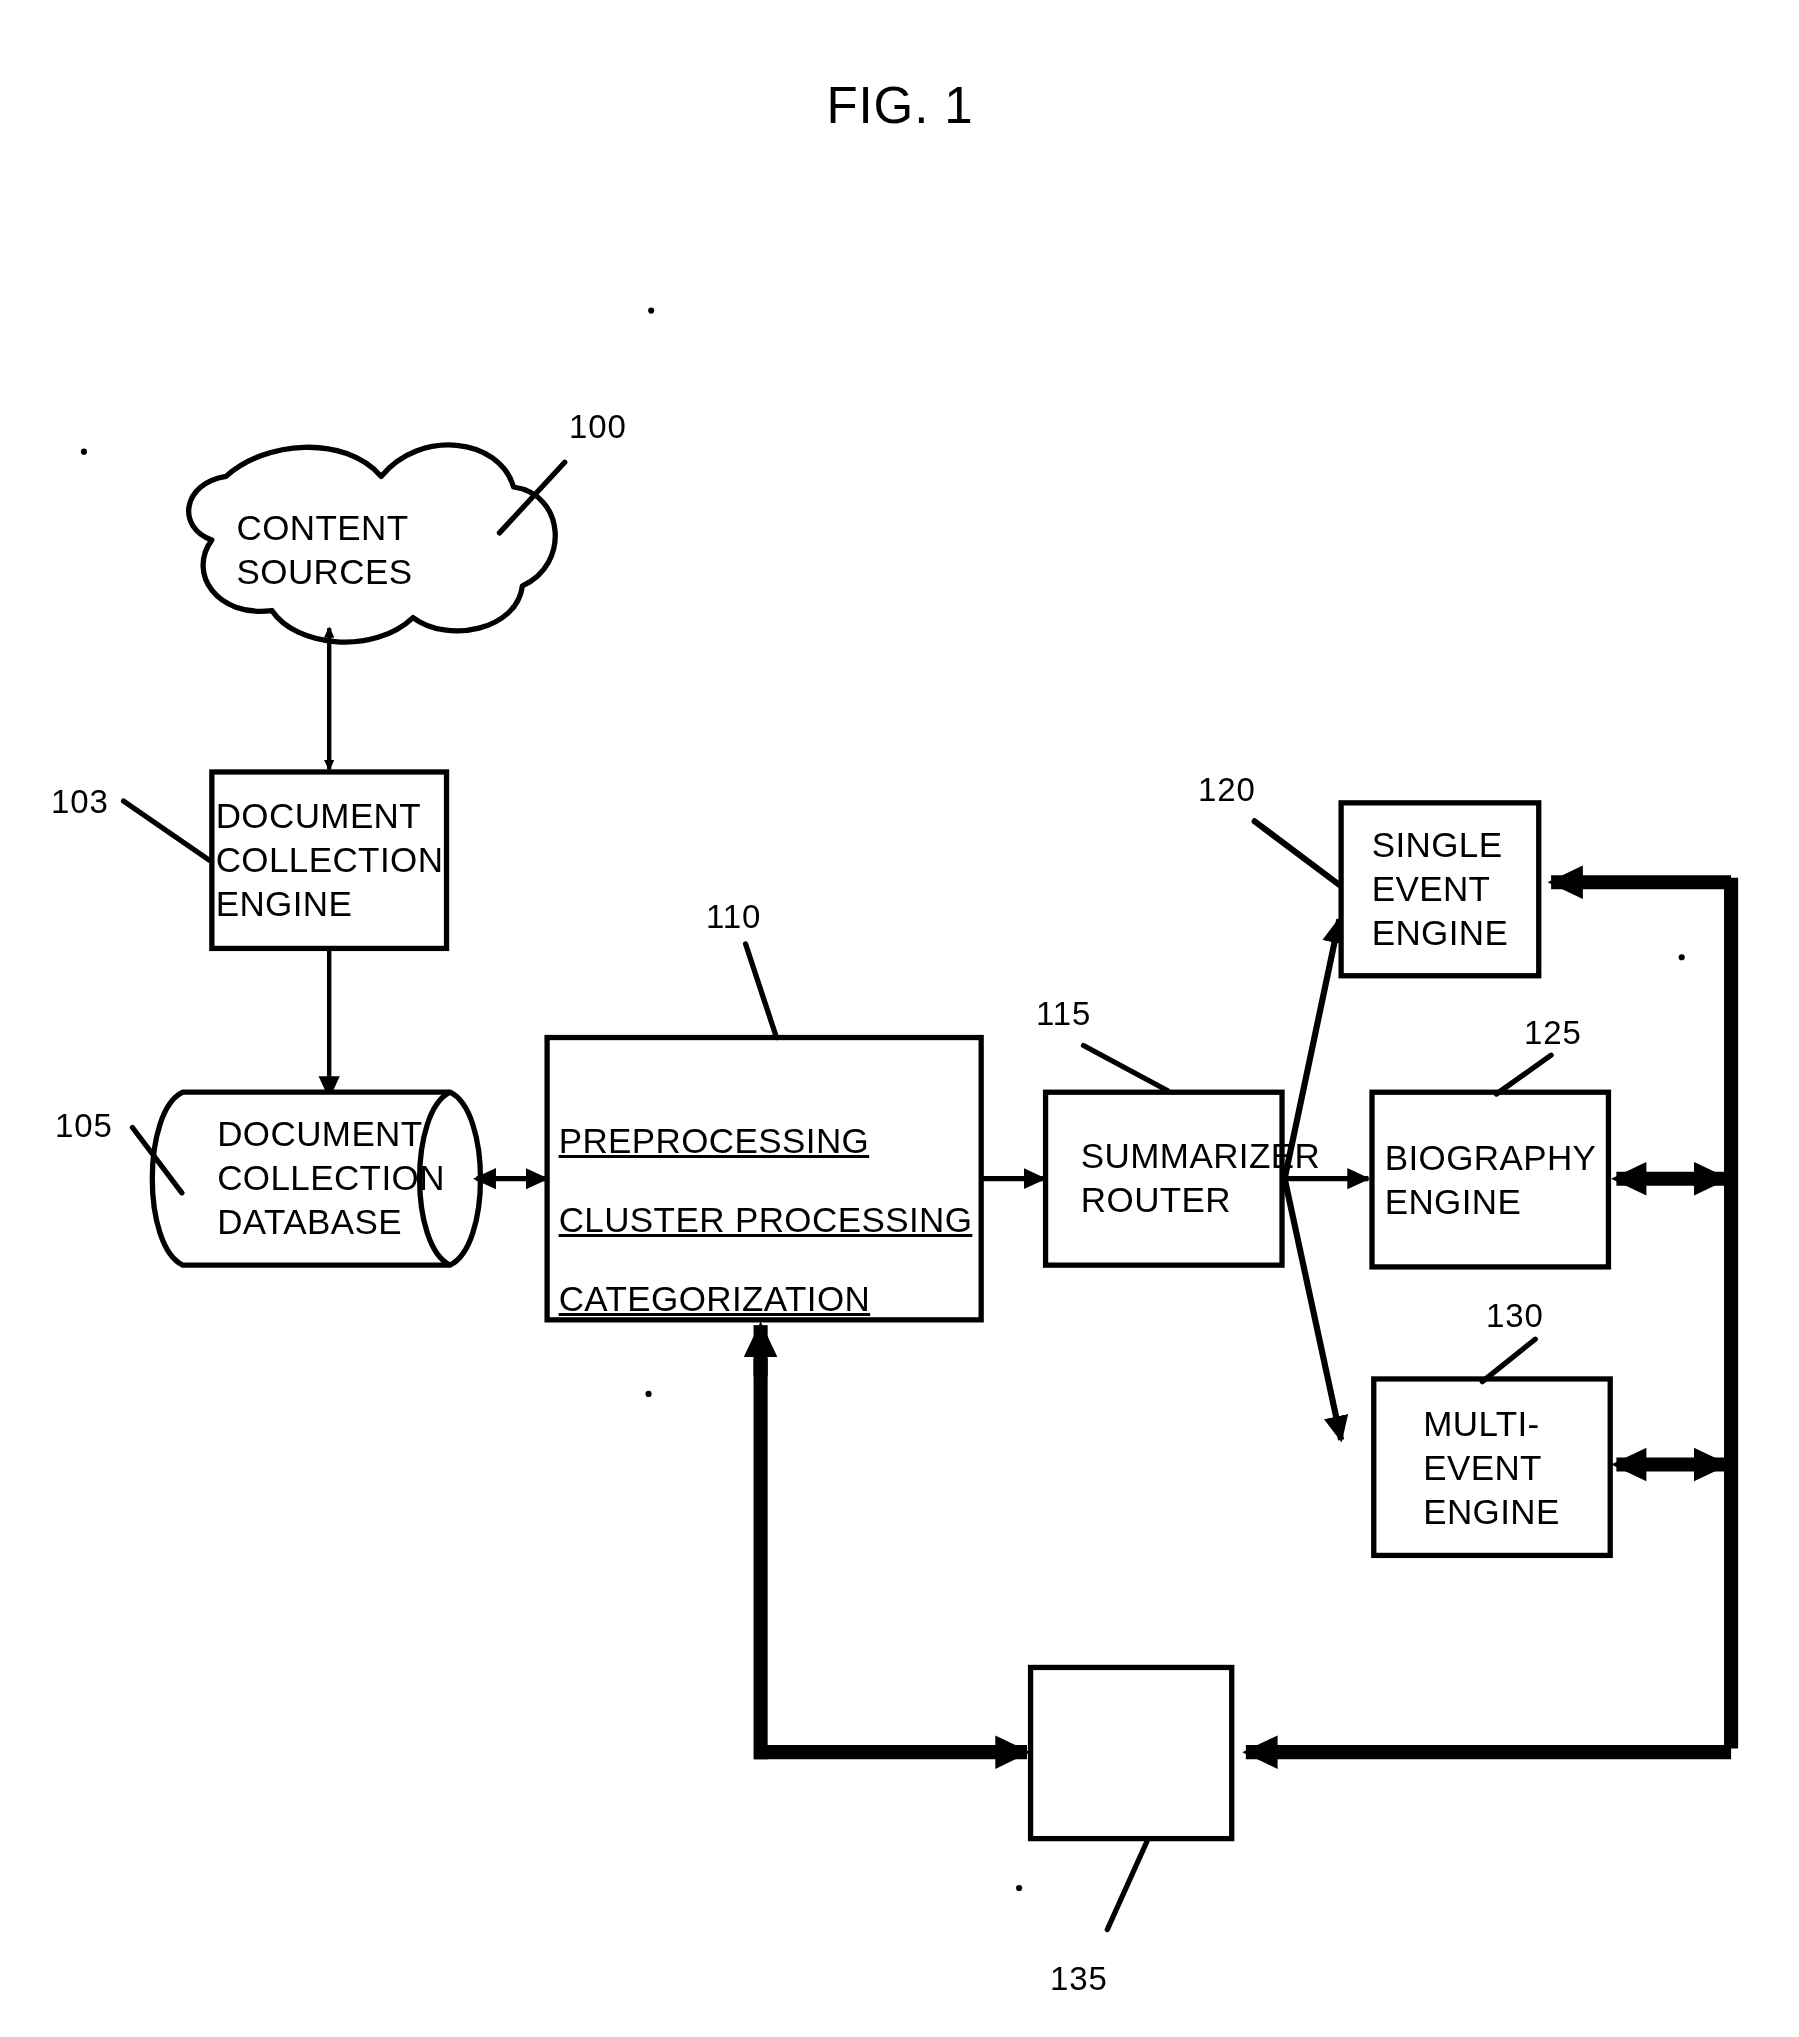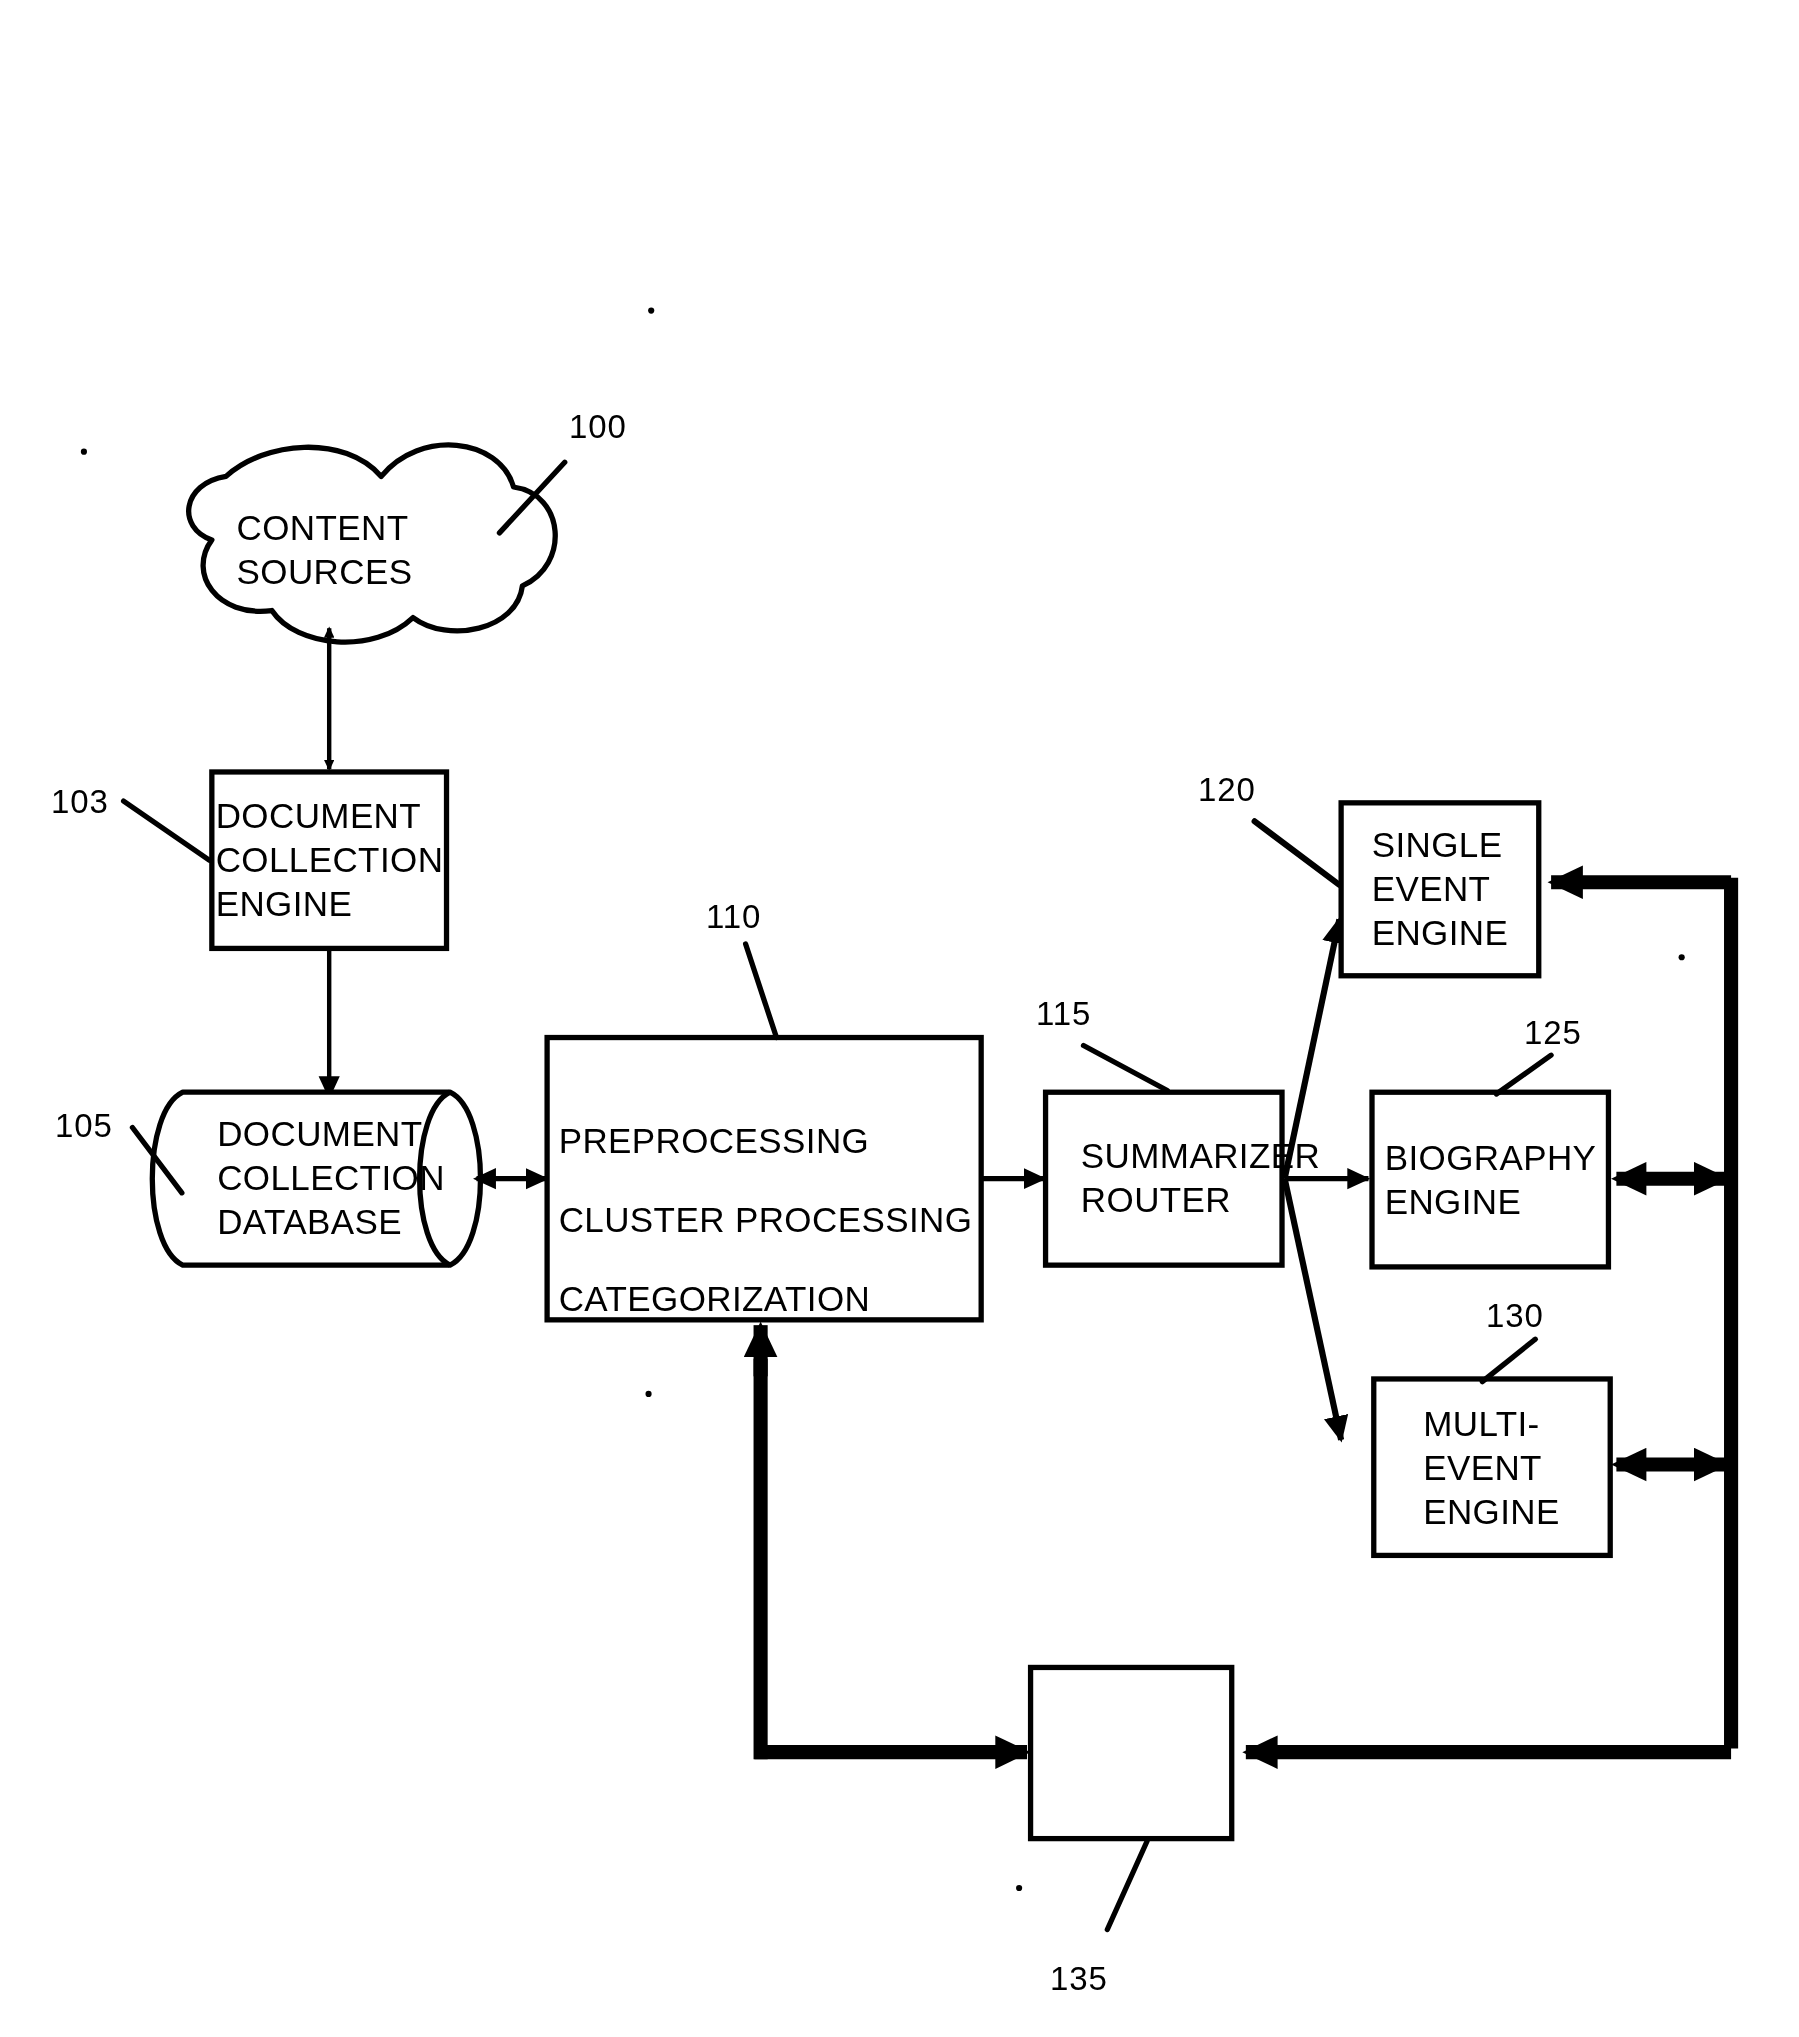--- a/index.html
+++ b/index.html
@@ -51,21 +51,21 @@
     position: absolute;
     color: #000;
     font-size: 33px;
     line-height: 51px;
     letter-spacing: 0.9px;
   }
   
   #lbl-content-sources { left: 119px; top: 501px; width: 411px; height: 97px; font-size: 35px; }
   #lbl-doc-collection-engine { left: 212px; top: 776px; width: 235px; height: 168px; }
   #lbl-doc-collection-db { left: 203px; top: 1094px; width: 256px; height: 168px; }
-  #lbl-preprocessing { left: 551px; top: 1041px; width: 429px; height: 357px; line-height: 79px; }
+  #lbl-preprocessing { left: 551px; top: 1041px; width: 429px; height: 357px; line-height: 79px; text-decoration: underline; }
   #lbl-summarizer-router { left: 1084px; top: 1094px; width: 233px; height: 168px; }
   #lbl-single-event-engine { left: 1343px; top: 805px; width: 194px; height: 168px; }
   #lbl-biography-engine { left: 1374px; top: 1094px; width: 233px; height: 171px; }
   #lbl-multi-event-engine { left: 1375px; top: 1382px; width: 233px; height: 171px; }
   #lbl-user-interface-display { left: 1032px; top: 1669px; width: 198px; height: 168px; }
 
   
   #ref-100 { left: 569px; top: 401px; }
   #ref-103 { left: 51px; top: 776px; }
   #ref-105 { left: 55px; top: 1100px; }
@@ -74,20 +74,21 @@
   #ref-120 { left: 1198px; top: 764px; }
   #ref-125 { left: 1524px; top: 1007px; }
   #ref-130 { left: 1486px; top: 1290px; }
   #ref-135 { left: 1050px; top: 1953px; }
 </style>
 </head>
 <body>
 
 <div id="page">
 
+  <div class="fig-title">FIG. 1</div>
 
   <svg id="fig-svg" viewBox="0 0 2040 2310">
     <defs>
       <marker id="arrowThin" markerWidth="14" markerHeight="14" refX="11" refY="6" orient="auto" markerUnits="userSpaceOnUse">
         <path d="M0,0 L13,6 L0,12 z" fill="#000"></path>
       </marker>
       <marker id="arrowThinStart" markerWidth="14" markerHeight="14" refX="2" refY="6" orient="auto" markerUnits="userSpaceOnUse">
         <path d="M13,0 L0,6 L13,12 z" fill="#000"></path>
       </marker>
       <marker id="arrowFan" markerWidth="34" markerHeight="34" refX="27" refY="14" orient="auto" markerUnits="userSpaceOnUse">

